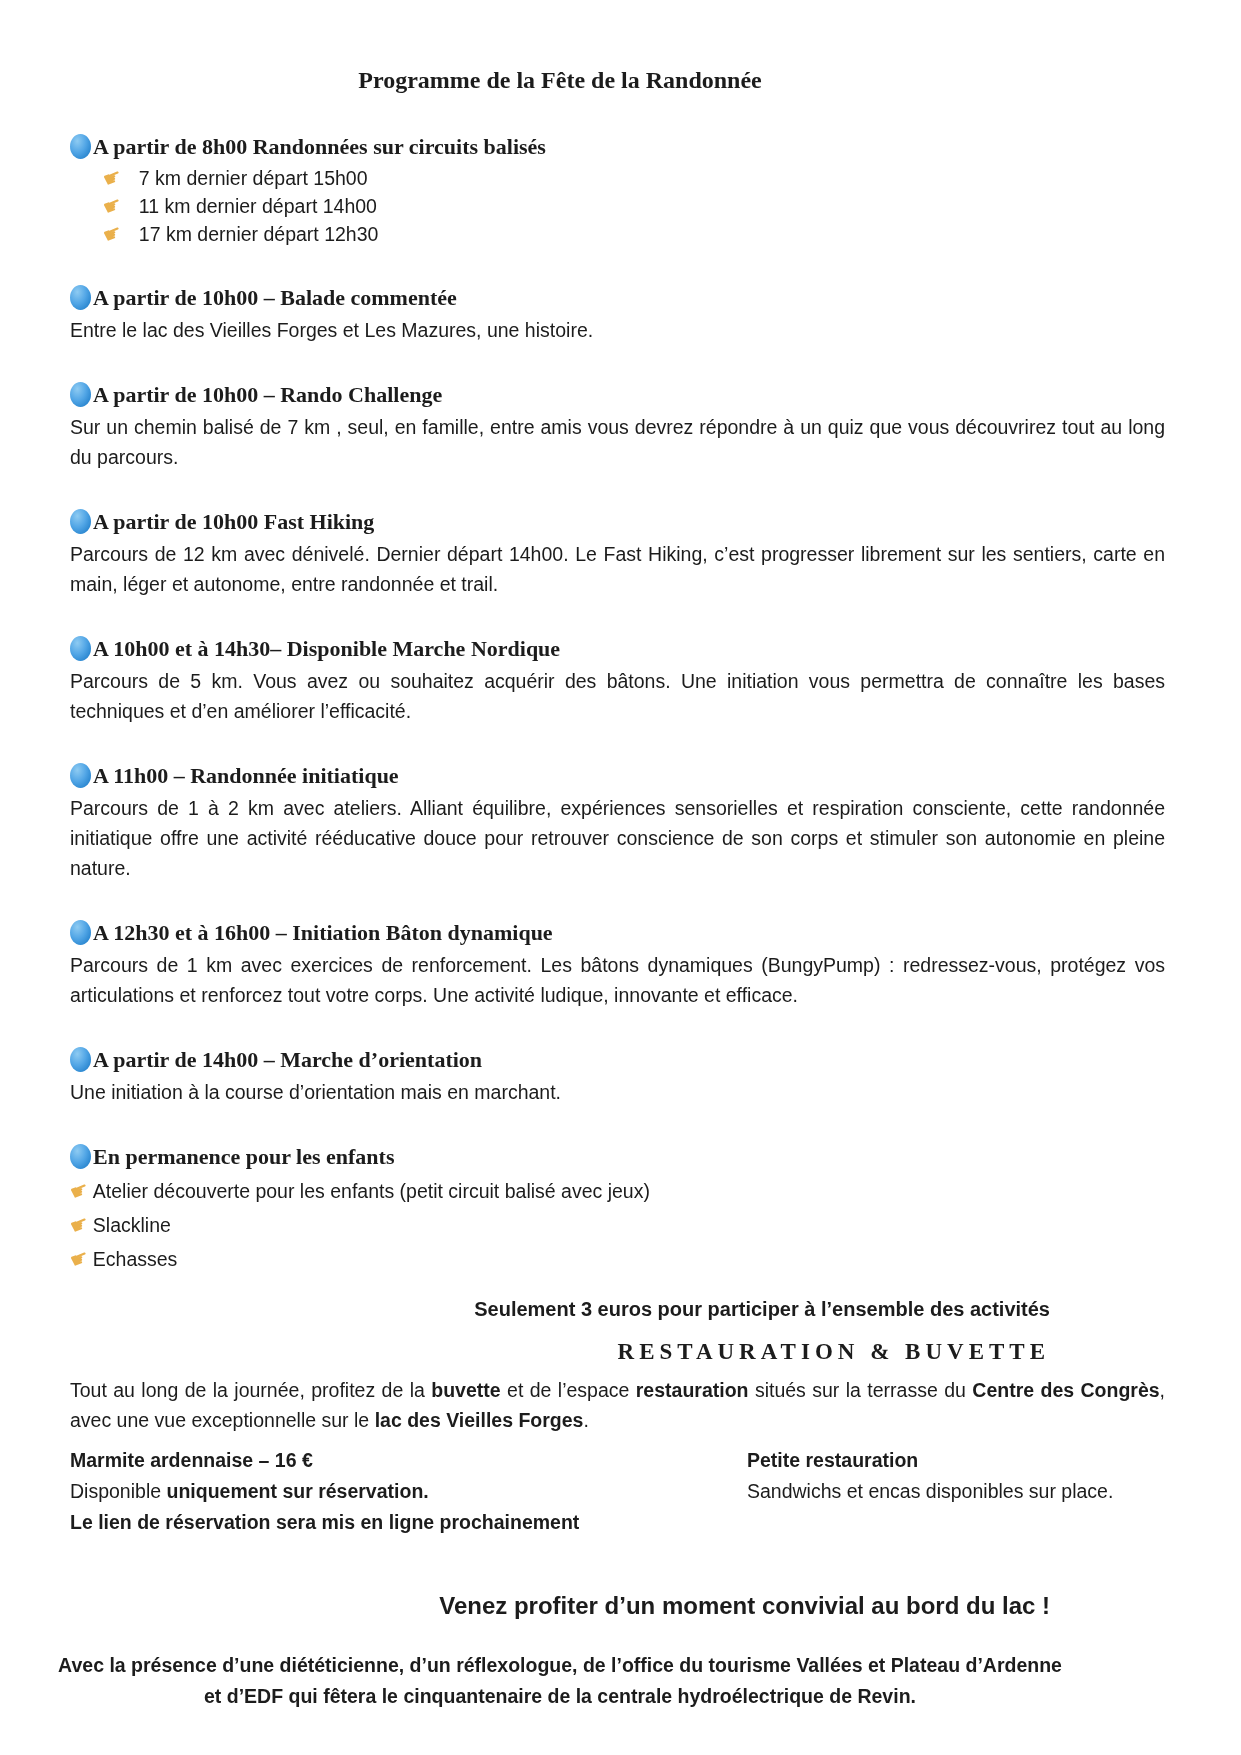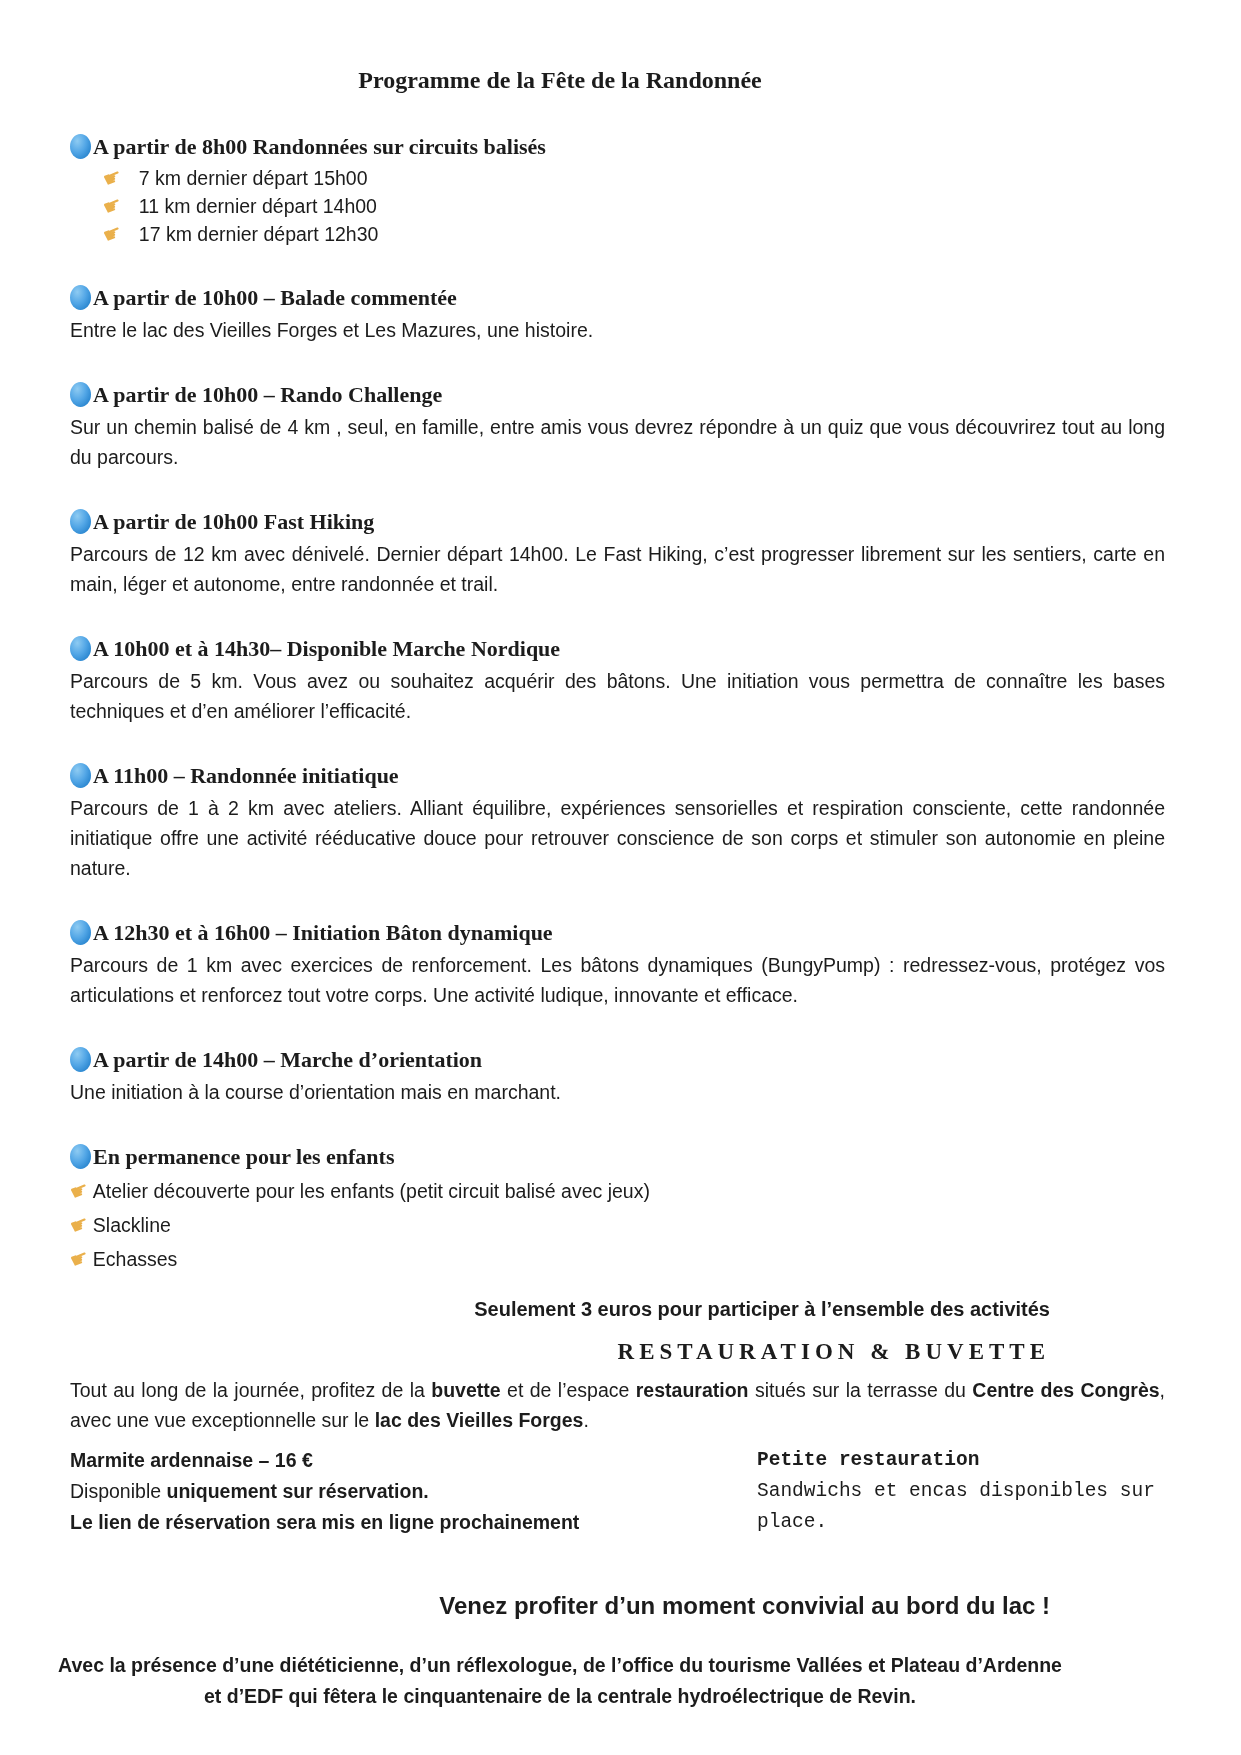--- a/index.html
+++ b/index.html
@@ -21,23 +21,23 @@
         font-size:21px;line-height:1;}
   .sub-list .hand{margin-right:17px;}
   .kids-list{list-style:none;margin:0;padding:0;}
   .kids-list li{font-size:19.5px;line-height:34px;}
   .kids-list .hand{margin-right:4px;}
   .center-narrow{width:980px;text-align:right;}
   .pricing{font-weight:bold;font-size:20px;line-height:28px;margin:14px 0 14px 0;}
   .resto-h{font-family:"Liberation Serif",serif;font-weight:bold;font-size:23px;
            line-height:30px;letter-spacing:5px;margin:0 0 8px 0;}
   .intro{font-size:19.5px;line-height:30px;margin:0 0 10px 0;text-align:justify;}
-  .cols{display:flex;align-items:flex-start;gap:10px;}
+  .cols{display:flex;align-items:flex-start;}
   .col-left{width:677px;font-size:19.5px;line-height:31px;}
-  .col-right{flex:1;font-size:19.5px;line-height:31px;font-family:Liberation Mono, monospace;}
+  .col-right{flex:1;font-size:19.5px;line-height:31px;}
   .bold{font-weight:bold;}
   .invite{font-weight:bold;font-size:24px;line-height:32px;margin:52px 0 28px 0;}
   .guests{font-weight:bold;font-size:19.5px;line-height:31px;width:1010px;
           margin:0 0 0 -15px;text-align:center;}
   b{font-weight:bold;}
 </style>
 </head>
 <body>
 
 <div class="page">
@@ -53,21 +53,21 @@
     </ul>
   </div>
 
   <div class="section">
     <h2 class="sec-h"><span class="bullet"></span><span>A partir de 10h00 – Balade commentée</span></h2>
     <p class="sec-body">Entre le lac des Vieilles Forges et Les Mazures, une histoire.</p>
   </div>
 
   <div class="section">
     <h2 class="sec-h"><span class="bullet"></span><span>A partir de 10h00 – Rando Challenge</span></h2>
-    <p class="sec-body">Sur un chemin balisé de 4 km , seul, en famille, entre amis vous devrez répondre à un quiz que vous découvrirez tout au long du parcours.</p>
+    <p class="sec-body">Sur un chemin balisé de 7 km , seul, en famille, entre amis vous devrez répondre à un quiz que vous découvrirez tout au long du parcours.</p>
   </div>
 
   <div class="section">
     <h2 class="sec-h"><span class="bullet"></span><span>A partir de 10h00 Fast Hiking</span></h2>
     <p class="sec-body">Parcours de 12 km avec dénivelé. Dernier départ 14h00. Le Fast Hiking, c’est progresser librement sur les sentiers, carte en main, léger et autonome, entre randonnée et trail.</p>
   </div>
 
   <div class="section">
     <h2 class="sec-h"><span class="bullet"></span><span>A 10h00 et à 14h30– Disponible Marche Nordique</span></h2>
     <p class="sec-body">Parcours de 5 km. Vous avez ou souhaitez acquérir des bâtons. Une initiation vous permettra de connaître les bases techniques et d’en améliorer l’efficacité.</p>

